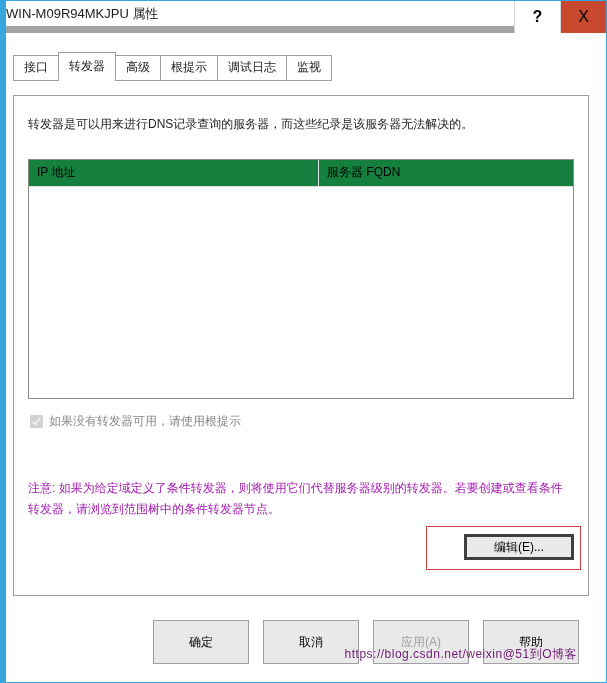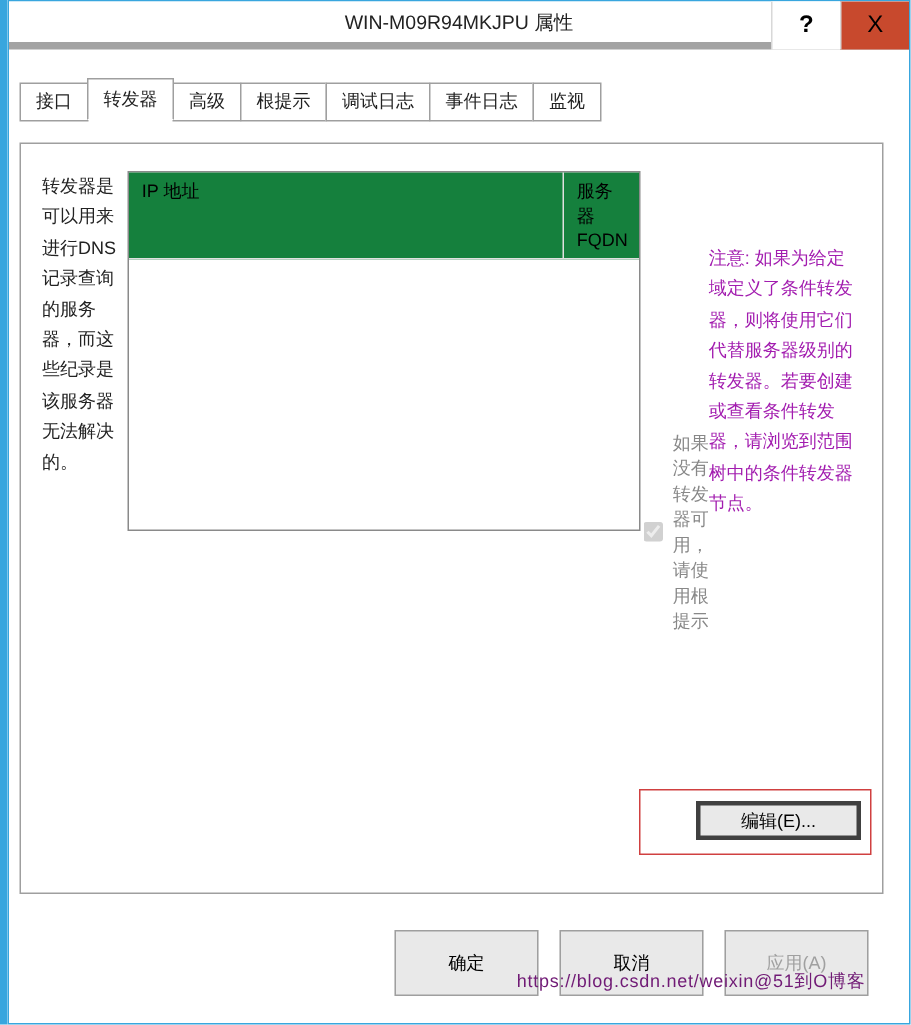--- a/index.html
+++ b/index.html
@@ -25,23 +25,22 @@
       border: 1px solid #38a6de;
       background: #fff;
       display: flex;
       flex-direction: column;
     }
     .titlebar {
       height: 32px;
       background: #fff;
       display: flex;
       align-items: center;
-      justify-content: center;
-      position: relative;
-      border-bottom: 5px solid #a3a3a3;
+      position: relative;
+      border-bottom: 7px solid #a3a3a3;
     }
     .titlebar .title {
       font-size: 13px;
       color: #222;
     }
     .titlebar .controls {
       position: absolute;
       right: 0; top: 0; bottom: 0;
       display: flex;
     }
@@ -91,20 +90,21 @@
       padding-top: 5px;
       top: 0;
       margin-top: 12px;
     }
     .tabpanel {
       border: 1px solid #9f9f9f;
       flex: 1;
       background: #fff;
       padding: 18px 14px 14px 14px;
       display: flex;
+      flex-direction: column;
       position: relative;
     }
     .desc {
       font-size: 12px;
       line-height: 1.7;
       color: #222;
       margin-bottom: 25px;
     }
     .listview {
       border: 1px solid #8a8a8a;
@@ -203,21 +203,20 @@
     </div>
   </div>
 
   <div class="client">
     <div class="tabstrip">
       <div class="tab">接口</div>
       <div class="tab active">转发器</div>
       <div class="tab">高级</div>
       <div class="tab">根提示</div>
       <div class="tab">调试日志</div>
-      <div class="tab">事件日志</div>
       <div class="tab">监视</div>
     </div>
 
     <div class="tabpanel">
       <div class="desc">转发器是可以用来进行DNS记录查询的服务器，而这些纪录是该服务器无法解决的。</div>
 
       <div class="listview">
         <div class="headers">
           <div class="colhead c1">IP 地址</div>
           <div class="colhead c2">服务器 FQDN</div>
@@ -235,17 +234,18 @@
 
       <div class="highlight"></div>
 
       <div class="notice">注意: 如果为给定域定义了条件转发器，则将使用它们代替服务器级别的转发器。若要创建或查看条件转发器，请浏览到范围树中的条件转发器节点。</div>
     </div>
 
     <div class="buttonbar">
       <button>确定</button>
       <button>取消</button>
       <button disabled="">应用(A)</button>
+      <button>帮助</button>
     </div>
   </div>
 </div>
 
 <div class="watermark">https://blog.csdn.net/weixin@51到O博客</div>
 
 </body></html>

